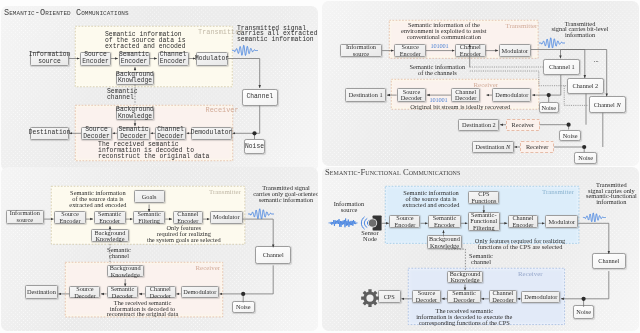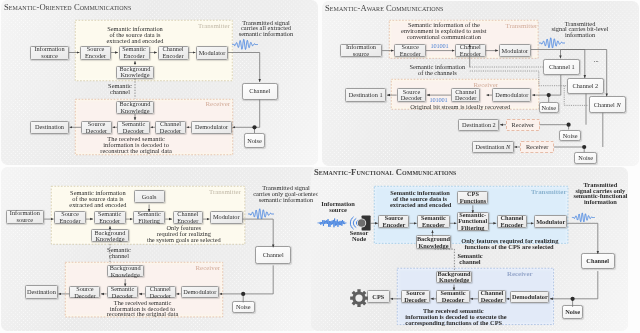--- a/index.html
+++ b/index.html
@@ -46,21 +46,21 @@
 
 <div id="root">
 <svg width="0" height="0" style="position:absolute">
       <defs>
   <marker id="ah" viewBox="0 0 10 10" refX="8.4" refY="5" markerWidth="4.6" markerHeight="4.6" orient="auto-start-reverse">
     <path d="M0,1.4 L9,5 L0,8.6 z" fill="#3a3a3a"></path>
   </marker>
 </defs>
     </svg>
 
-<div class="panel" id="p1" style="left:1px;top:0;width:317px;height:164.8px;">
+<div class="panel" id="p1" style="left:1px;top:6px;width:317px;height:164.8px;font-family:Liberation Mono, monospace;">
   <div class="dots"></div>
   <div class="sheen"></div>
 
   <div class="ptitle" style="left:3px;top:1.8px;">Semantic-Oriented Communications</div>
 
   <div class="grp tx" style="left:74px;top:20px;width:157.5px;height:61px;">
         <svg width="157.5" height="61">
           <rect x="0.25" y="0.25" width="157" height="60.5" fill="none" stroke="#cfc7a4" stroke-width="0.8" stroke-dasharray="1.7 1.5"></rect>
         </svg>
       </div>
@@ -130,21 +130,20 @@
     </g>
     <circle cx="253.5" cy="127.3" r="2.1" fill="#2b2b2b"></circle>
     <path class="wave" stroke="#3f7fe0" stroke-width="0.85" fill="none" stroke-linejoin="round" d="M231.00,44.50 L231.11,44.49 L231.22,44.48 L231.32,44.47 L231.43,44.46 L231.54,44.45 L231.65,44.45 L231.76,44.44 L231.87,44.44 L231.97,44.43 L232.08,44.43 L232.19,44.44 L232.30,44.44 L232.41,44.45 L232.52,44.46 L232.63,44.47 L232.73,44.49 L232.84,44.51 L232.95,44.52 L233.06,44.54 L233.17,44.56 L233.28,44.58 L233.38,45.31 L233.49,45.42 L233.60,45.51 L233.71,45.57 L233.82,45.59 L233.93,45.57 L234.03,45.51 L234.14,45.40 L234.25,45.25 L234.36,45.06 L234.47,44.84 L234.57,44.59 L234.68,44.32 L234.79,44.03 L234.90,43.75 L235.01,43.47 L235.12,43.22 L235.22,42.99 L235.33,42.81 L235.44,42.69 L235.55,42.62 L235.66,42.62 L235.77,42.69 L235.88,42.84 L235.98,43.05 L236.09,43.34 L236.20,43.68 L236.31,44.07 L236.42,44.50 L236.53,44.95 L236.63,45.41 L236.74,45.86 L236.85,46.28 L236.96,46.66 L237.07,46.98 L237.18,47.21 L237.28,47.36 L237.39,47.41 L237.50,47.35 L237.61,47.18 L237.72,46.91 L237.82,46.54 L237.93,46.07 L238.04,45.53 L238.15,44.92 L238.26,44.28 L238.37,43.62 L238.47,42.97 L238.58,42.36 L238.69,41.79 L238.80,41.31 L238.91,40.93 L239.02,40.67 L239.13,40.54 L239.23,40.55 L239.34,40.70 L239.45,41.00 L239.56,41.44 L239.67,42.00 L239.78,42.66 L239.88,43.41 L239.99,44.22 L240.10,45.06 L240.21,45.90 L240.32,46.70 L240.43,47.44 L240.53,48.09 L240.64,48.63 L240.75,49.02 L240.86,49.25 L240.97,49.32 L241.07,49.22 L241.18,48.94 L241.29,48.50 L241.40,47.90 L241.51,47.18 L241.62,46.35 L241.72,45.45 L241.83,44.50 L241.94,43.54 L242.05,42.61 L242.16,41.75 L242.27,40.97 L242.38,40.32 L242.48,39.81 L242.59,39.48 L242.70,39.32 L242.81,39.34 L242.92,39.55 L243.03,39.94 L243.13,40.50 L243.24,41.19 L243.35,42.00 L243.46,42.90 L243.57,43.85 L243.68,44.82 L243.78,45.78 L243.89,46.68 L244.00,47.50 L244.11,48.20 L244.22,48.76 L244.32,49.17 L244.43,49.41 L244.54,49.46 L244.65,49.35 L244.76,49.05 L244.87,48.61 L244.97,48.02 L245.08,47.31 L245.19,46.52 L245.30,45.67 L245.41,44.79 L245.52,43.92 L245.63,43.09 L245.73,42.33 L245.84,41.66 L245.95,41.10 L246.06,40.68 L246.17,40.41 L246.28,40.29 L246.38,40.32 L246.49,40.50 L246.60,40.82 L246.71,41.26 L246.82,41.80 L246.93,42.42 L247.03,43.09 L247.14,43.79 L247.25,44.50 L247.36,45.18 L247.47,45.81 L247.57,46.38 L247.68,46.86 L247.79,47.23 L247.90,47.50 L248.01,47.64 L248.12,47.67 L248.22,47.59 L248.33,47.40 L248.44,47.11 L248.55,46.75 L248.66,46.32 L248.77,45.84 L248.88,45.34 L248.98,44.83 L249.09,44.34 L249.20,43.87 L249.31,43.45 L249.42,43.09 L249.53,42.79 L249.63,42.57 L249.74,42.43 L249.85,42.38 L249.96,42.40 L250.07,42.49 L250.18,42.65 L250.28,42.87 L250.39,43.13 L250.50,43.43 L250.61,43.75 L250.72,44.07 L250.82,44.40 L250.93,44.70 L251.04,44.98 L251.15,45.22 L251.26,45.43 L251.37,45.58 L251.47,45.69 L251.58,45.75 L251.69,45.76 L251.80,45.72 L251.91,45.65 L252.02,45.53 L252.13,45.39 L252.23,45.23 L252.34,45.05 L252.45,44.86 L252.56,44.68 L252.67,44.50 L252.78,44.34 L252.88,44.19 L252.99,44.07 L253.10,43.97 L253.21,43.90 L253.32,43.85 L253.43,43.84 L253.53,43.84 L253.64,43.87 L253.75,43.93 L253.86,43.99 L253.97,44.07 L254.07,44.16 L254.18,44.47 L254.29,44.48 L254.40,44.49 L254.51,44.50 L254.62,44.51 L254.72,44.52 L254.83,44.53 L254.94,44.53 L255.05,44.54 L255.16,44.54 L255.27,44.54 L255.38,44.54 L255.48,44.53 L255.59,44.53 L255.70,44.53 L255.81,44.52 L255.92,44.52 L256.02,44.51 L256.13,44.51 L256.24,44.50 L256.35,44.50 L256.46,44.49 L256.57,44.49 L256.68,44.49 L256.78,44.49 L256.89,44.48 L257.00,44.48"></path>
   </svg>
 </div>
 
 <div class="panel" id="p2" style="left:322px;top:1px;width:317px;height:164.8px;">
   <div class="dots"></div>
   <div class="sheen"></div>
 
-  <div class="ptitle" style="left:3px;top:1.8px;">Semantic-Aware Communications</div>
 
   <div class="grp rx" style="left:66.5px;top:18.9px;width:149.4px;height:38.6px;">
         <svg width="149.4" height="38.6">
           <rect x="0.25" y="0.25" width="148.9" height="38.1" fill="none" stroke="#e0b9a4" stroke-width="0.8" stroke-dasharray="1.7 1.5"></rect>
         </svg>
       </div>
   <div class="grplab rx" style="left:183.5px;top:21.2px;">Transmitter</div>
   <div class="note" style="left:75.6px;top:20.8px;width:92.5px;">Semantic information of the
 environment is exploited to assist
 conventional communication</div>
@@ -312,21 +311,21 @@
     </g>
     <g stroke="#6f6f6f" stroke-width="0.75" fill="none">
       <path d="M109,76.9 V96.8" stroke-dasharray="1.4 1.4"></path>
       <path d="M242.2,135.4 V126.9"></path>
     </g>
     <circle cx="242.2" cy="126.9" r="2.1" fill="#2b2b2b"></circle>
     <path class="wave" stroke="#3f7fe0" stroke-width="0.85" fill="none" stroke-linejoin="round" d="M247.00,47.00 L247.11,46.99 L247.22,46.98 L247.32,46.97 L247.43,46.96 L247.54,46.95 L247.65,46.95 L247.76,46.94 L247.87,46.94 L247.97,46.93 L248.08,46.93 L248.19,46.94 L248.30,46.94 L248.41,46.95 L248.52,46.96 L248.63,46.97 L248.73,46.99 L248.84,47.01 L248.95,47.02 L249.06,47.04 L249.17,47.06 L249.28,47.08 L249.38,47.81 L249.49,47.92 L249.60,48.01 L249.71,48.07 L249.82,48.09 L249.93,48.07 L250.03,48.01 L250.14,47.90 L250.25,47.75 L250.36,47.56 L250.47,47.34 L250.57,47.09 L250.68,46.82 L250.79,46.53 L250.90,46.25 L251.01,45.97 L251.12,45.72 L251.22,45.49 L251.33,45.31 L251.44,45.19 L251.55,45.12 L251.66,45.12 L251.77,45.19 L251.88,45.34 L251.98,45.55 L252.09,45.84 L252.20,46.18 L252.31,46.57 L252.42,47.00 L252.53,47.45 L252.63,47.91 L252.74,48.36 L252.85,48.78 L252.96,49.16 L253.07,49.48 L253.18,49.71 L253.28,49.86 L253.39,49.91 L253.50,49.85 L253.61,49.68 L253.72,49.41 L253.82,49.04 L253.93,48.57 L254.04,48.03 L254.15,47.42 L254.26,46.78 L254.37,46.12 L254.47,45.47 L254.58,44.86 L254.69,44.29 L254.80,43.81 L254.91,43.43 L255.02,43.17 L255.13,43.04 L255.23,43.05 L255.34,43.20 L255.45,43.50 L255.56,43.94 L255.67,44.50 L255.78,45.16 L255.88,45.91 L255.99,46.72 L256.10,47.56 L256.21,48.40 L256.32,49.20 L256.43,49.94 L256.53,50.59 L256.64,51.13 L256.75,51.52 L256.86,51.75 L256.97,51.82 L257.07,51.72 L257.18,51.44 L257.29,51.00 L257.40,50.40 L257.51,49.68 L257.62,48.85 L257.73,47.95 L257.83,47.00 L257.94,46.04 L258.05,45.11 L258.16,44.25 L258.27,43.47 L258.38,42.82 L258.48,42.31 L258.59,41.98 L258.70,41.82 L258.81,41.84 L258.92,42.05 L259.02,42.44 L259.13,43.00 L259.24,43.69 L259.35,44.50 L259.46,45.40 L259.57,46.35 L259.68,47.32 L259.78,48.28 L259.89,49.18 L260.00,50.00 L260.11,50.70 L260.22,51.26 L260.32,51.67 L260.43,51.91 L260.54,51.96 L260.65,51.85 L260.76,51.55 L260.87,51.11 L260.98,50.52 L261.08,49.81 L261.19,49.02 L261.30,48.17 L261.41,47.29 L261.52,46.42 L261.63,45.59 L261.73,44.83 L261.84,44.16 L261.95,43.60 L262.06,43.18 L262.17,42.91 L262.27,42.79 L262.38,42.82 L262.49,43.00 L262.60,43.32 L262.71,43.76 L262.82,44.30 L262.93,44.92 L263.03,45.59 L263.14,46.29 L263.25,47.00 L263.36,47.68 L263.47,48.31 L263.57,48.88 L263.68,49.36 L263.79,49.73 L263.90,50.00 L264.01,50.14 L264.12,50.17 L264.23,50.09 L264.33,49.90 L264.44,49.61 L264.55,49.25 L264.66,48.82 L264.77,48.34 L264.88,47.84 L264.98,47.33 L265.09,46.84 L265.20,46.37 L265.31,45.95 L265.42,45.59 L265.52,45.29 L265.63,45.07 L265.74,44.93 L265.85,44.88 L265.96,44.90 L266.07,44.99 L266.18,45.15 L266.28,45.37 L266.39,45.63 L266.50,45.93 L266.61,46.25 L266.72,46.57 L266.82,46.90 L266.93,47.20 L267.04,47.48 L267.15,47.72 L267.26,47.93 L267.37,48.08 L267.48,48.19 L267.58,48.25 L267.69,48.26 L267.80,48.22 L267.91,48.15 L268.02,48.03 L268.13,47.89 L268.23,47.73 L268.34,47.55 L268.45,47.36 L268.56,47.18 L268.67,47.00 L268.77,46.84 L268.88,46.69 L268.99,46.57 L269.10,46.47 L269.21,46.40 L269.32,46.35 L269.43,46.34 L269.53,46.34 L269.64,46.37 L269.75,46.43 L269.86,46.49 L269.97,46.57 L270.07,46.66 L270.18,46.97 L270.29,46.98 L270.40,46.99 L270.51,47.00 L270.62,47.01 L270.73,47.02 L270.83,47.03 L270.94,47.03 L271.05,47.04 L271.16,47.04 L271.27,47.04 L271.38,47.04 L271.48,47.03 L271.59,47.03 L271.70,47.03 L271.81,47.02 L271.92,47.02 L272.02,47.01 L272.13,47.01 L272.24,47.00 L272.35,47.00 L272.46,46.99 L272.57,46.99 L272.68,46.99 L272.78,46.99 L272.89,46.98 L273.00,46.98"></path>
   </svg>
 </div>
 
-<div class="panel" id="p4" style="left:311px;top:166.6px;width:317px;height:164.1px;font-weight:bold;">
+<div class="panel" id="p4" style="left:322px;top:166.6px;width:317px;height:164.1px;">
   <div class="dots"></div>
   <div class="sheen"></div>
 
   <div class="ptitle" style="left:3px;top:0.5px;">Semantic-Functional Communications</div>
 
   <div class="grp txb" style="left:63.3px;top:19.5px;width:194.2px;height:57.6px;">
         <svg width="194.2" height="57.6">
           <rect x="0.25" y="0.25" width="193.7" height="57.1" fill="none" stroke="#9dc6e2" stroke-width="0.8" stroke-dasharray="1.7 1.5"></rect>
         </svg>
       </div>

